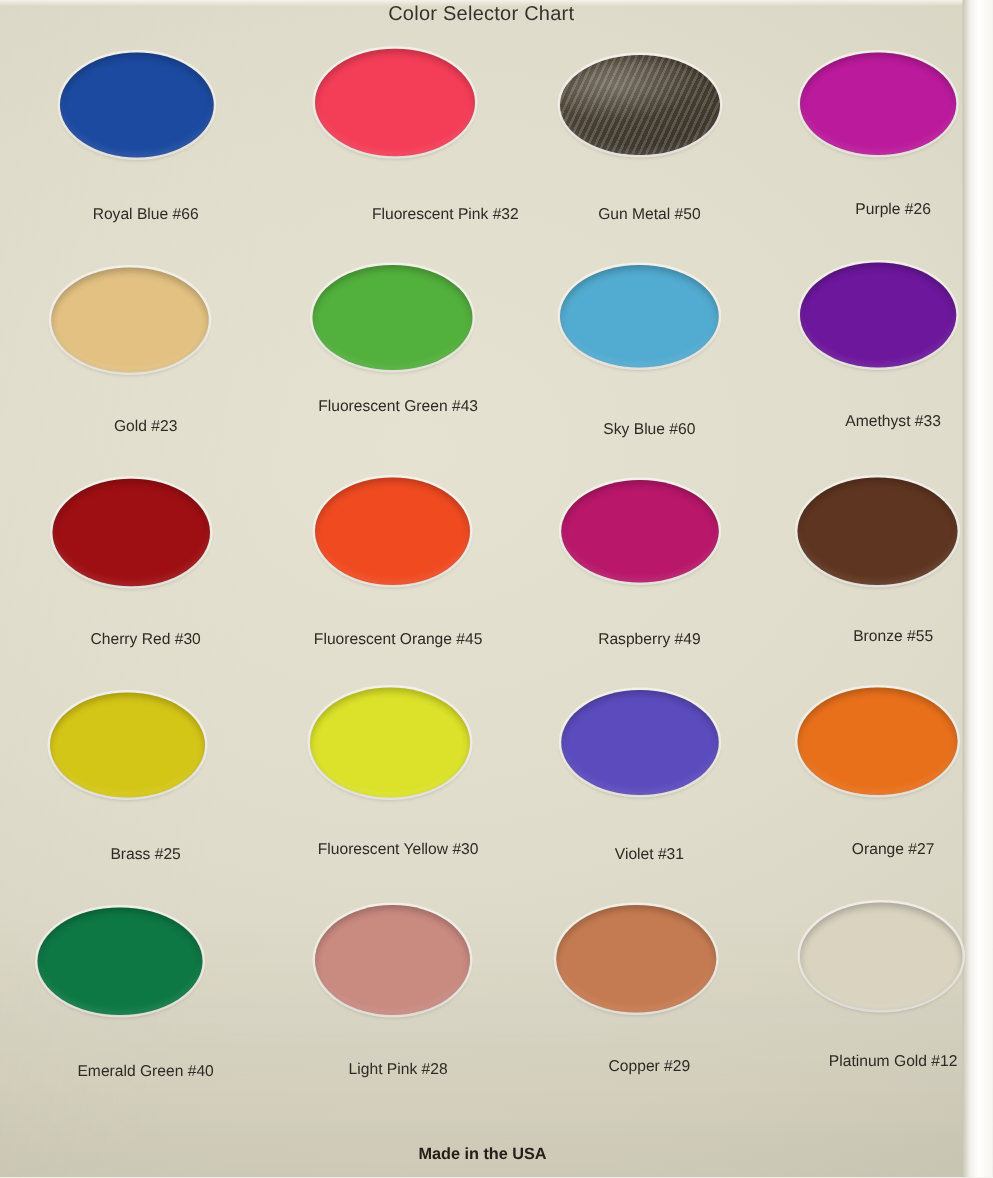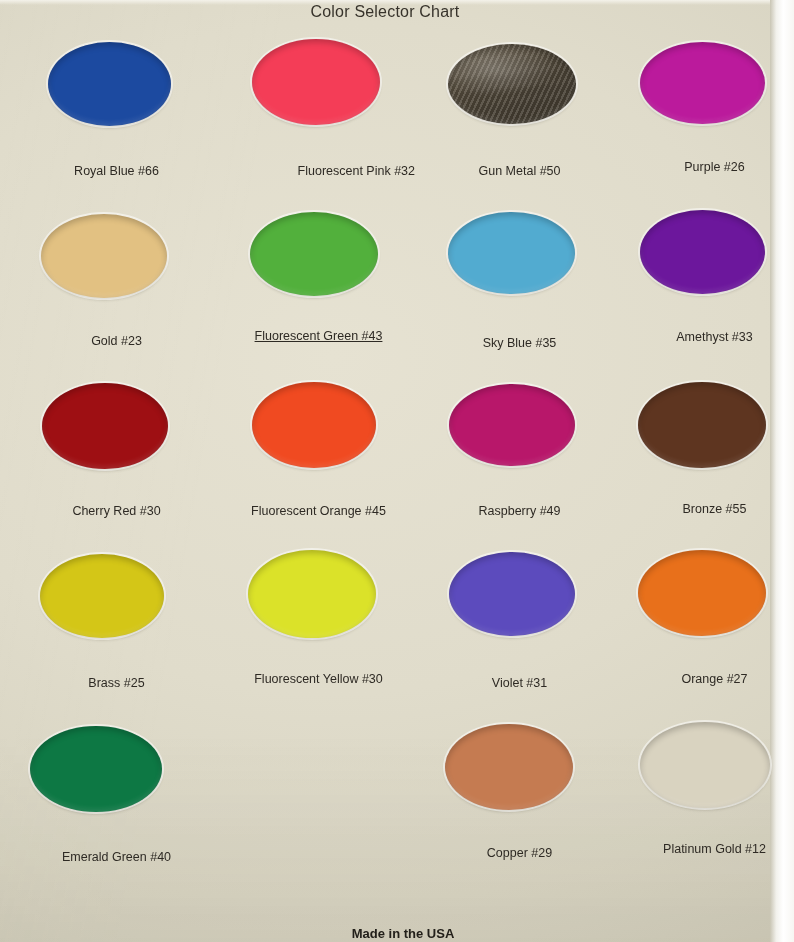--- a/index.html
+++ b/index.html
@@ -112,28 +112,27 @@
     position: absolute;
     width: 193px;
     text-align: center;
     font-size: 12.5px;
     color: #2e2a24;
     white-space: nowrap;
   }
 
   #made-in-usa {
     position: absolute;
-    left: 17px;
+    left: 0;
     top: 915px;
     width: 772px;
     text-align: center;
     font-size: 13px;
     font-weight: bold;
     color: #23201a;
-    margin-top: 11px;
   }
 </style>
 </head>
 <body>
 
 <div id="chart-sheet">
 
   <div id="paper-grain"></div>
   <div id="page-edge-top"></div>
   <div id="page-edge-right"></div>
@@ -171,27 +170,27 @@
         <div class="swatch-cell" style="left: 20px;">
           <div class="swatch-oval-wrap">
             <div class="swatch-oval" title="Gold #23" style="left: 21px; top: 8px; width: 126px; height: 84px; background: rgb(226, 193, 130);"></div>
           </div>
           <div class="swatch-label" style="top: 128px;">Gold #23</div>
         </div>
         <div class="swatch-cell" style="left: 222px;">
           <div class="swatch-oval-wrap">
             <div class="swatch-oval" title="Fluorescent Green #43" style="left: 28px; top: 6px; width: 128px; height: 84px; background: rgb(82, 176, 60);"></div>
           </div>
-          <div class="swatch-label" style="top: 123px; text-decoration: underline;">Fluorescent Green #43</div>
+          <div class="swatch-label" style="top: 112px;">Fluorescent Green #43</div>
         </div>
         <div class="swatch-cell" style="left: 423px;">
           <div class="swatch-oval-wrap">
             <div class="swatch-oval" title="Sky Blue #35" style="left: 25px; top: 6px; width: 127px; height: 82px; background: rgb(82, 171, 208);"></div>
           </div>
-          <div class="swatch-label" style="top: 130px;">Sky Blue #35</div>
+          <div class="swatch-label" style="top: 130px;">Sky Blue #60</div>
         </div>
         <div class="swatch-cell" style="left: 618px;">
           <div class="swatch-oval-wrap">
             <div class="swatch-oval" title="Amethyst #33" style="left: 22px; top: 4px; width: 125px; height: 84px; background: rgb(108, 23, 156);"></div>
           </div>
           <div class="swatch-label" style="top: 124px;">Amethyst #33</div>
         </div>
       </div>
       <div class="swatch-row">
         <div class="swatch-cell" style="left: 20px;">
@@ -245,20 +244,26 @@
           <div class="swatch-label" style="top: 126px;">Orange #27</div>
         </div>
       </div>
       <div class="swatch-row">
         <div class="swatch-cell" style="left: 20px;">
           <div class="swatch-oval-wrap">
             <div class="swatch-oval" title="Emerald Green #40" style="left: 10px; top: 10px; width: 132px; height: 86px; background: rgb(13, 120, 68);"></div>
           </div>
           <div class="swatch-label" style="top: 134px;">Emerald Green #40</div>
         </div>
+        <div class="swatch-cell" style="left: 222px;">
+          <div class="swatch-oval-wrap">
+            <div class="swatch-oval" title="Light Pink #28" style="left: 30px; top: 8px; width: 124px; height: 88px; background: rgb(201, 138, 128);"></div>
+          </div>
+          <div class="swatch-label" style="top: 132px;">Light Pink #28</div>
+        </div>
         <div class="swatch-cell" style="left: 423px;">
           <div class="swatch-oval-wrap">
             <div class="swatch-oval" title="Copper #29" style="left: 22px; top: 8px; width: 128px; height: 86px; background: rgb(197, 123, 81);"></div>
           </div>
           <div class="swatch-label" style="top: 130px;">Copper #29</div>
         </div>
         <div class="swatch-cell" style="left: 618px;">
           <div class="swatch-oval-wrap">
             <div class="swatch-oval" title="Platinum Gold #12" style="left: 22px; top: 6px; width: 130px; height: 86px; background: rgb(217, 211, 192);"></div>
           </div>

